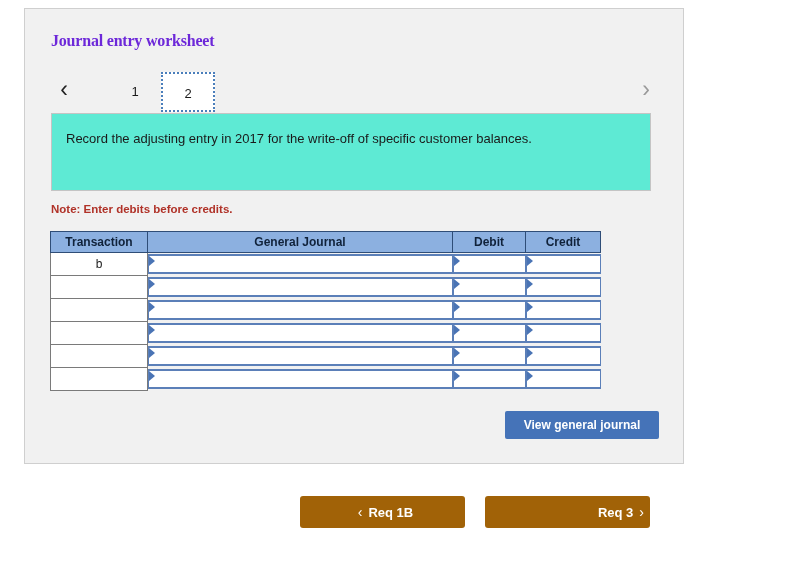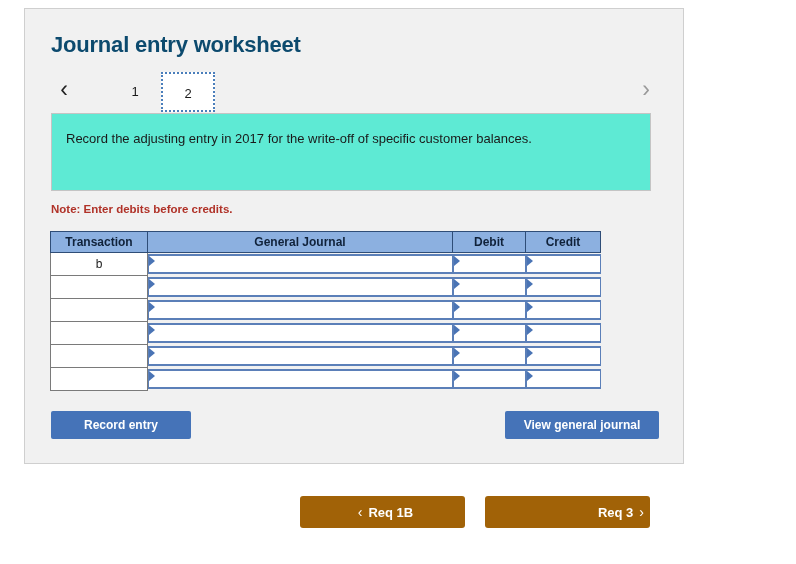--- a/index.html
+++ b/index.html
@@ -24,24 +24,25 @@
     height: 456px;
     background: #f1f1f1;
     border: 1px solid #cfcfcf;
     box-sizing: border-box;
   }
 
   #worksheet-title {
     position: absolute;
     left: 26px;
     top: 23px;
-    font-size: 22px;
-    font-weight: bold;
-    color: #0c4a6e;
+    font-size: 16px;
+    font-weight: bold;
+    color: #6d28d9;
     letter-spacing: -0.2px;
+    font-family: Liberation Serif, serif;
   }
 
   
   #tab-strip {
     position: absolute;
     left: 0px;
     top: 57px;
     width: 660px;
     height: 48px;
   }
@@ -364,21 +365,20 @@
           </td>
           <td class="cell-input">
             <div class="input-box">
               <span class="cell-marker"></span>
             </div>
           </td>
         </tr>
       </tbody>
   </table>
 
-  <button class="action-button" id="record-entry-button">Record entry</button>
 
 
   <button class="action-button" id="view-journal-button">View general journal</button>
 
 </div>
 
 <button class="nav-button" id="req-prev-button">
   <span class="nav-arrow">‹</span><span>Req 1B</span>
 </button>
 

